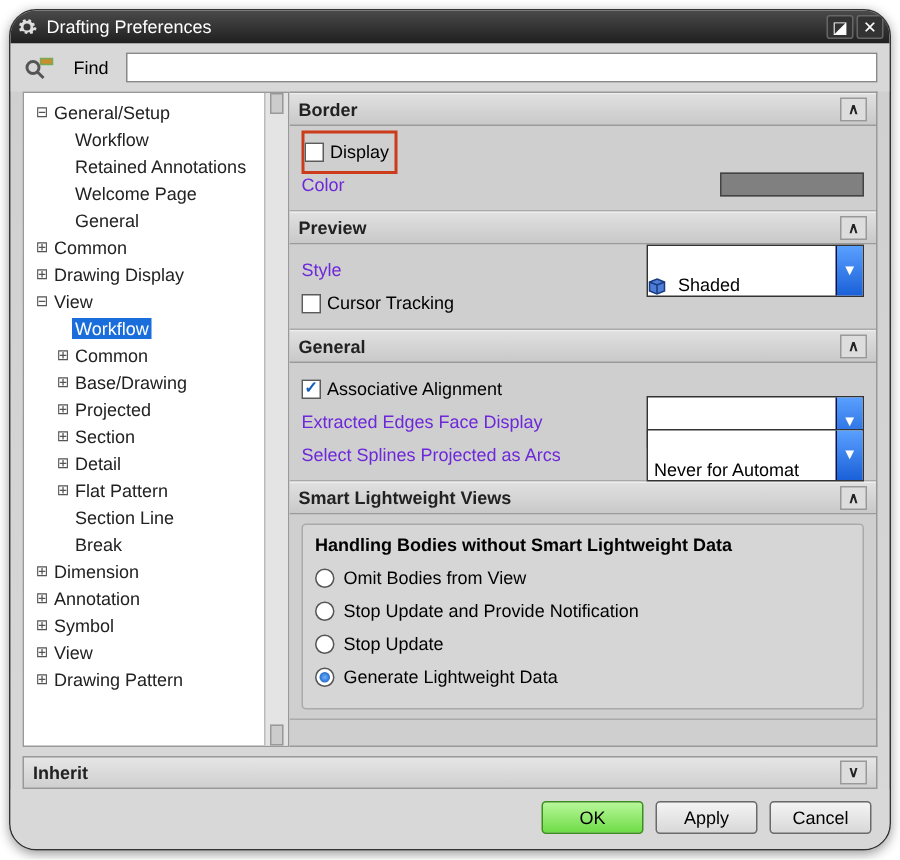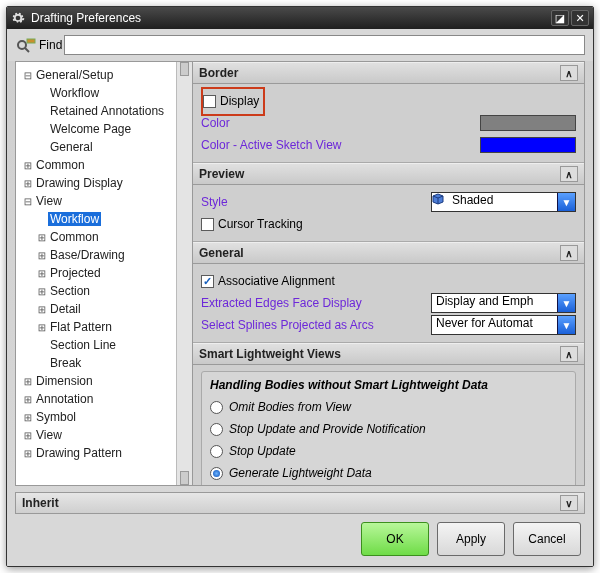--- a/index.html
+++ b/index.html
@@ -1,22 +1,22 @@
 <!DOCTYPE html>
 <html><head>
 <meta charset="utf-8">
 <style>
 * { box-sizing: border-box; margin: 0; padding: 0; font-family: "Segoe UI", Tahoma, sans-serif; font-size: 12px; }
 body { background: #fff; padding: 6px; }
-.window { width: 588px; height: 561px; background: linear-gradient(#cfcfcf,#d8d8d8); border: 1px solid #333; border-radius: 2px; box-shadow: 0 2px 8px rgba(0,0,0,0.4); display: flex; flex-direction: column; overflow: hidden; }
+.window { width: 588px; height: 561px; background: linear-gradient(#cfcfcf,#d8d8d8); border: 1px solid #333; border-radius: 18px; box-shadow: 0 2px 8px rgba(0,0,0,0.4); display: flex; flex-direction: column; overflow: hidden; }
 .titlebar { height: 22px; background: linear-gradient(#4a4a4a,#1f1f1f); color: #fff; display: flex; align-items: center; padding: 0 4px; }
 .titlebar .gear { width: 14px; height: 14px; margin-right: 6px; }
 .titlebar .ttl { flex: 1; font-size: 12px; }
 .titlebar .tbtn { width: 18px; height: 16px; margin-left: 2px; display: flex; align-items: center; justify-content: center; color: #fff; cursor: pointer; border: 1px solid #666; background: #333; border-radius: 2px; font-size: 11px; }
-.findrow { display: flex; align-items: center; padding: 6px 8px; background: #d8d8d8; gap: 2px; }
+.findrow { display: flex; align-items: center; padding: 6px 8px; background: #d8d8d8; gap: 12px; }
 .findrow .ficon { width: 22px; height: 18px; display: flex; align-items: center; justify-content: center; }
 .findrow .flabel { font-weight: normal; }
 .findrow input { flex: 1; height: 20px; border: 1px solid #888; background: #fff; padding: 0 4px; }
 .body { flex: 1; display: flex; min-height: 0; padding: 0 8px 4px 8px; gap: 0; }
 .tree-wrap { width: 178px; border: 1px solid #999; background: #fff; display: flex; }
 .tree { flex: 1; overflow: auto; padding: 4px 2px; }
 .tree-wrap .vscroll { width: 16px; background: #e4e4e4; border-left: 1px solid #bbb; position: relative; }
 .tree-wrap .vscroll::before, .tree-wrap .vscroll::after { content:""; position:absolute; left:3px; right:3px; height:12px; background:#ccc; border:1px solid #999; }
 .tree-wrap .vscroll::before { top:0; }
 .tree-wrap .vscroll::after { bottom:0; }
@@ -30,31 +30,31 @@
 .sect-h { display: flex; align-items: center; background: linear-gradient(#e0e0e0,#c9c9c9); border-bottom: 1px solid #9a9a9a; border-top: 1px solid #eee; height: 22px; padding: 0 6px; font-weight: bold; color: #222; }
 .sect-h .chev { width: 18px; height: 16px; background: #ddd; border: 1px solid #999; display: flex; align-items: center; justify-content: center; font-size: 10px; cursor: pointer; }
 .sect-h .stit { flex: 1; }
 .sect-b { padding: 6px 8px; background: #cfcfcf; border-bottom: 1px solid #aaa; }
 .row { display: flex; align-items: center; height: 22px; }
 .row .lab { flex: 1; color: #6d28d9; }
 .hlbox { display: inline-flex; align-items: center; border: 2px solid #cc3b1a; padding: 0 4px 0 0; background: #cfcfcf; height: 29px; }
 .chk { width: 13px; height: 13px; border: 1px solid #5b5b5b; background: #fff; margin-right: 4px; display: inline-flex; align-items: center; justify-content: center; }
 .chk.checked::after { content:"✓"; color:#175fbc; font-size:11px; font-weight:bold; line-height:11px; }
 .swatch { width: 96px; height: 16px; border: 1px solid #444; }
-.sel-box { width: 145px; height: 20px; border: 1px solid #333; background: #fff; display: flex; align-items: flex-start; }
+.sel-box { width: 145px; height: 35px; border: 1px solid #333; background: #fff; display: flex; align-items: flex-end; }
 .sel-box .stext { flex: 1; padding: 0 4px; overflow: hidden; text-overflow: clip; white-space: nowrap; }
 .sel-box .sarrow { width: 18px; height: 100%; background: linear-gradient(#5aa0ff,#1a60d8); color: #fff; display: flex; align-items: center; justify-content: center; font-size: 10px; border-left: 1px solid #114; }
 .radio { width: 13px; height: 13px; border: 1px solid #555; border-radius: 50%; background: #fff; margin-right: 6px; display: inline-flex; align-items: center; justify-content: center; }
 .radio.sel::after { content:""; width: 7px; height: 7px; border-radius: 50%; background: radial-gradient(#6bb3ff,#0a4fb8); }
-.subgroup { border: 1px solid #aaa; background: #d6d6d6; padding: 6px 8px 10px 8px; border-radius: 3px; font-style: italic; }
+.subgroup { border: 1px solid #aaa; background: #d6d6d6; padding: 6px 8px 10px 8px; border-radius: 3px; }
 .subgroup .subtitle { font-weight: bold; margin-bottom: 4px; }
 .inherit { margin: 2px 8px 0 8px; }
 .inherit .sect-h { border: 1px solid #999; background: linear-gradient(#e6e6e6,#cfcfcf); }
 .btnbar { display: flex; justify-content: flex-end; gap: 8px; padding: 8px 12px 10px 0; background: #d8d8d8; }
-.btn { min-width: 68px; height: 22px; border: 1px solid #6a6a6a; border-radius: 3px; background: linear-gradient(#f4f4f4,#d8d8d8); cursor: pointer; display: flex; align-items: center; justify-content: center; padding: 16px 10px; }
+.btn { min-width: 68px; height: 22px; border: 1px solid #6a6a6a; border-radius: 3px; background: linear-gradient(#f4f4f4,#d8d8d8); cursor: pointer; display: flex; align-items: center; justify-content: center; padding: 4px 10px; }
 .btn.ok { background: linear-gradient(#b8f79a,#6fdc47); border-color: #3c8f1e; }
 .cube { width: 12px; height: 12px; margin-right: 4px; }
 </style>
 </head>
 <body>
 
 <div class="window">
 
   <div class="titlebar">
     <svg class="gear" viewBox="0 0 24 24" fill="#ddd">
@@ -182,24 +182,20 @@
         <div class="row">
           <span class="hlbox">
             <span class="chk"></span>
             <span>Display</span>
           </span>
         </div>
         <div class="row">
           <span class="lab">Color</span>
           <span class="swatch" id="sw1" style="background: rgb(128, 128, 128);"></span>
         </div>
-        <div class="row">
-          <span class="lab">Color - Active Sketch View</span>
-          <span class="swatch" id="sw2" style="background: rgb(0, 0, 255);"></span>
-        </div>
       </div>
 
       <div class="sect-h">
         <span class="stit">Preview</span>
         <span class="chev">∧</span>
       </div>
       <div class="sect-b">
         <div class="row">
           <span class="lab">Style</span>
           <span class="sel-box">

